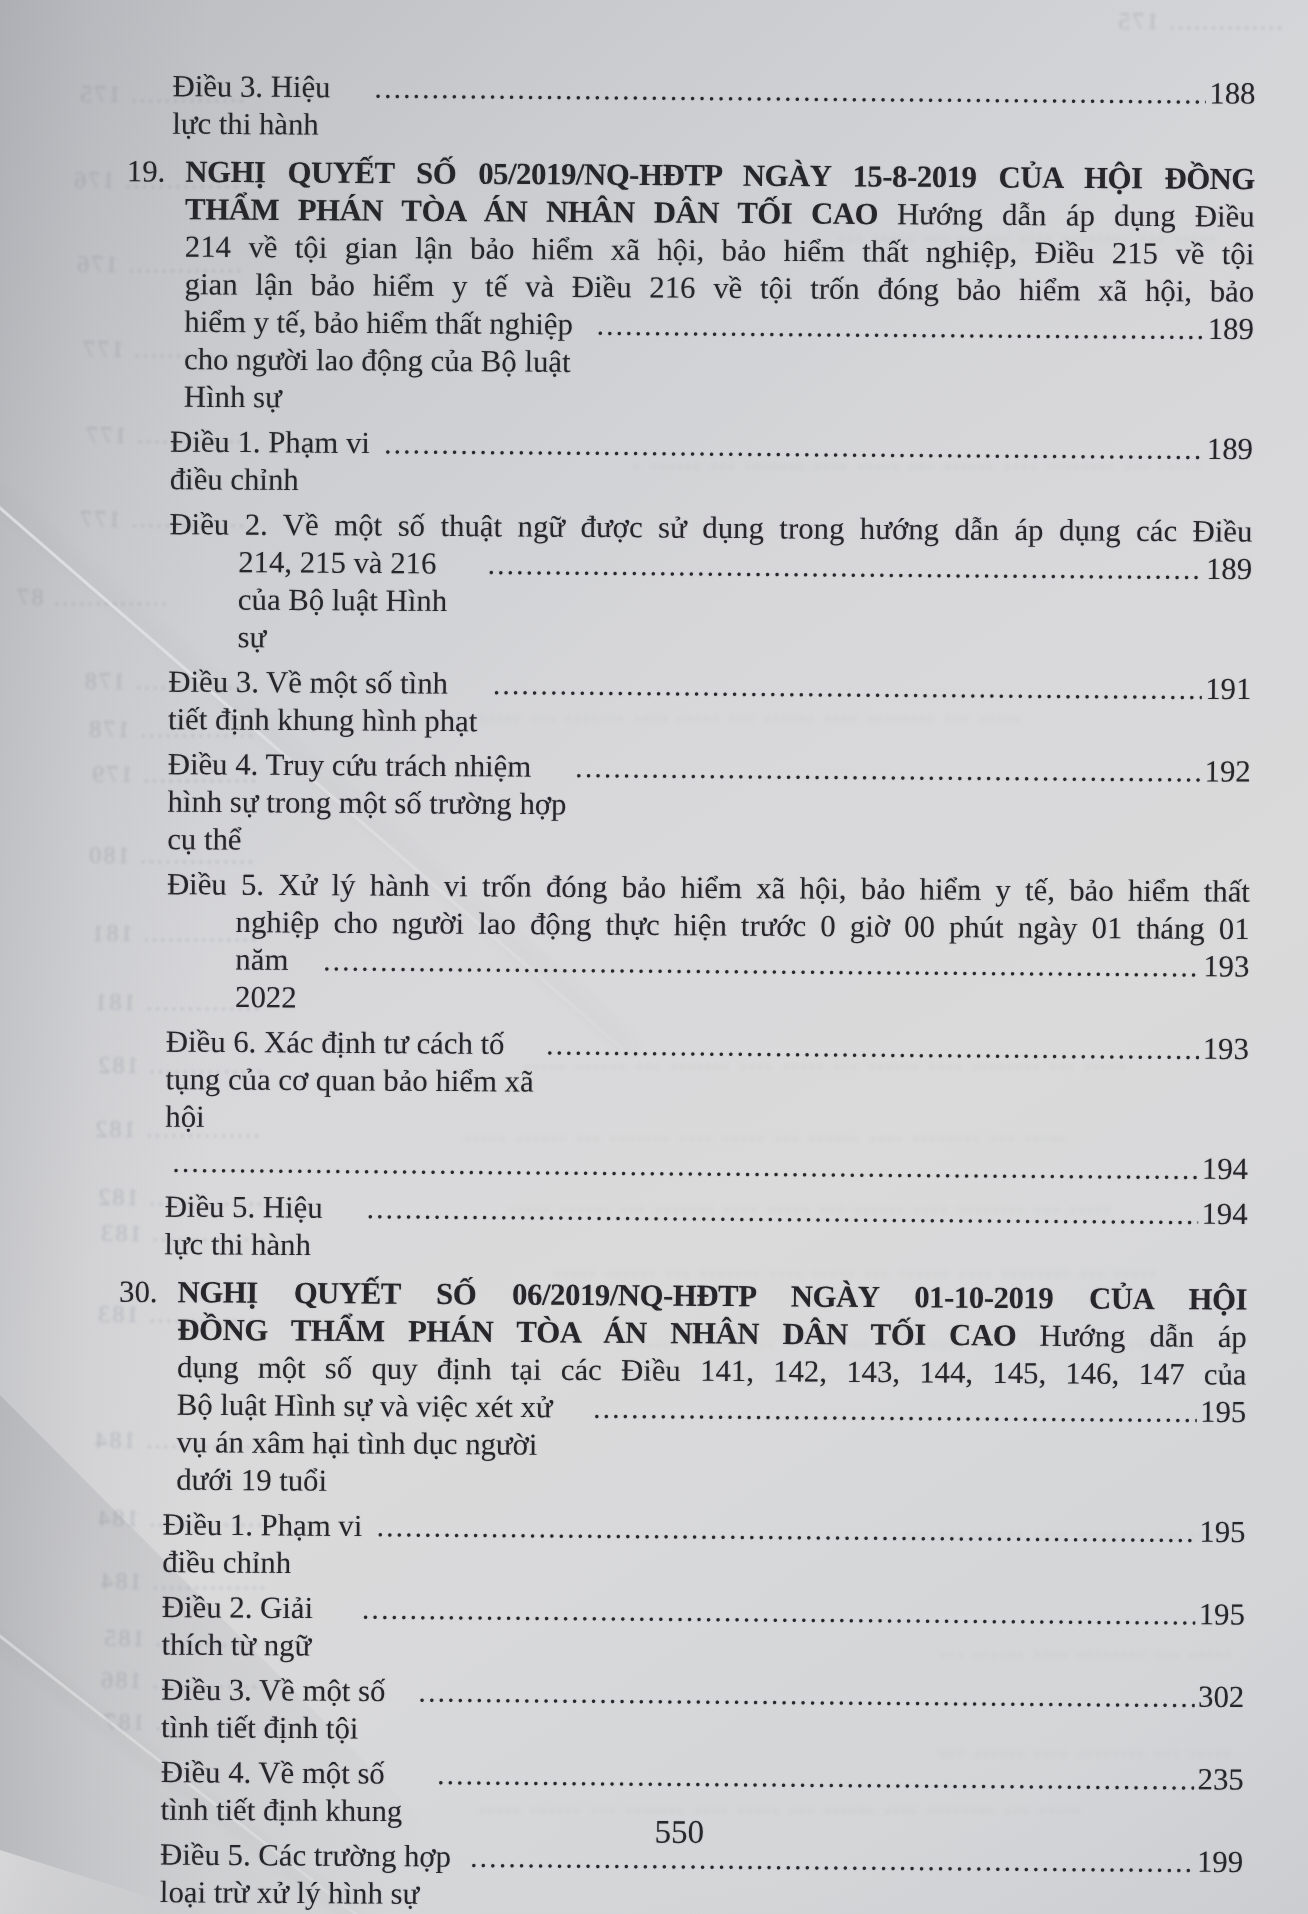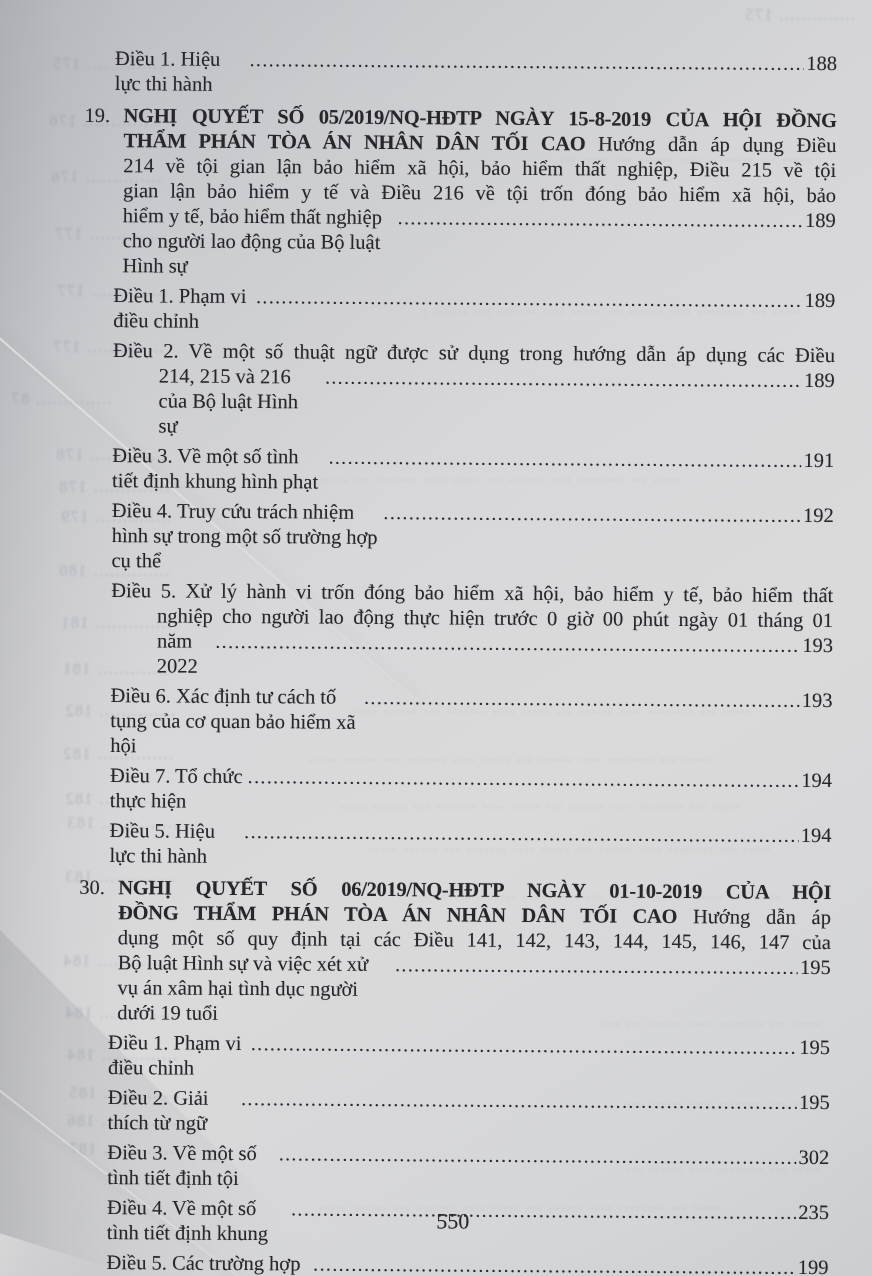--- a/index.html
+++ b/index.html
@@ -132,21 +132,21 @@
   <div class="crease-1"></div>
   <div class="fold-bl"></div>
   <div class="crease-2"></div>
   <div class="corner-edge"></div>
   <div class="vignette"></div>
 
   <div class="tilt">
     <div id="toc">
         <div class="entry item">
           <div class="line first last">
-            <span class="txt"><span>Điều 1. Hiệu lực thi hành</span></span>
+            <span class="txt"><span>Điều 3. Hiệu lực thi hành</span></span>
             <span class="dots">............................................................................................................................................</span>
             <span class="pg">188</span>
           </div>
         </div>
         <div class="entry section">
           <span class="num">19.</span>
           <div class="line first fill"><span class="txt"><span class="b">NGHỊ QUYẾT SỐ 05/2019/NQ-HĐTP NGÀY 15-8-2019 CỦA HỘI ĐỒNG</span></span></div>
           <div class="line fill"><span class="txt"><span class="b">THẨM PHÁN TÒA ÁN NHÂN DÂN TỐI CAO </span><span>Hướng dẫn áp dụng Điều</span></span></div>
           <div class="line fill"><span class="txt"><span>214 về tội gian lận bảo hiểm xã hội, bảo hiểm thất nghiệp, Điều 215 về tội</span></span></div>
           <div class="line fill"><span class="txt"><span>gian lận bảo hiểm y tế và Điều 216 về tội trốn đóng bảo hiểm xã hội, bảo</span></span></div>
@@ -196,21 +196,20 @@
         </div>
         <div class="entry item">
           <div class="line first last">
             <span class="txt"><span>Điều 6. Xác định tư cách tố tụng của cơ quan bảo hiểm xã hội</span></span>
             <span class="dots">............................................................................................................................................</span>
             <span class="pg">193</span>
           </div>
         </div>
         <div class="entry item">
           <div class="line first last">
-            <span class="txt"><span>Điều 7. Tổ chức thực hiện</span></span>
             <span class="dots">............................................................................................................................................</span>
             <span class="pg">194</span>
           </div>
         </div>
         <div class="entry item">
           <div class="line first last">
             <span class="txt"><span>Điều 5. Hiệu lực thi hành</span></span>
             <span class="dots">............................................................................................................................................</span>
             <span class="pg">194</span>
           </div>

